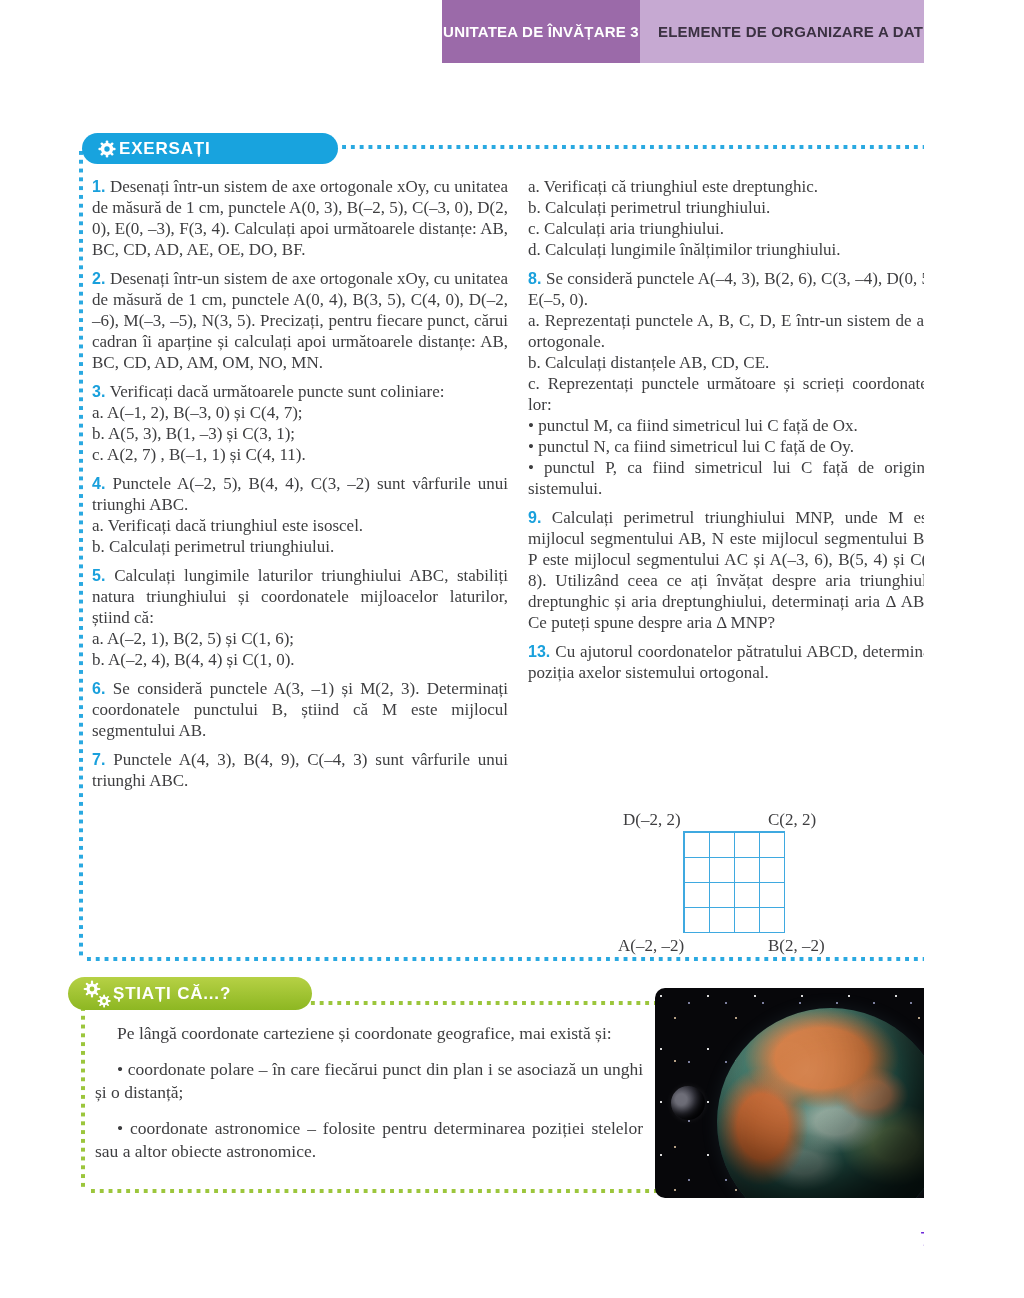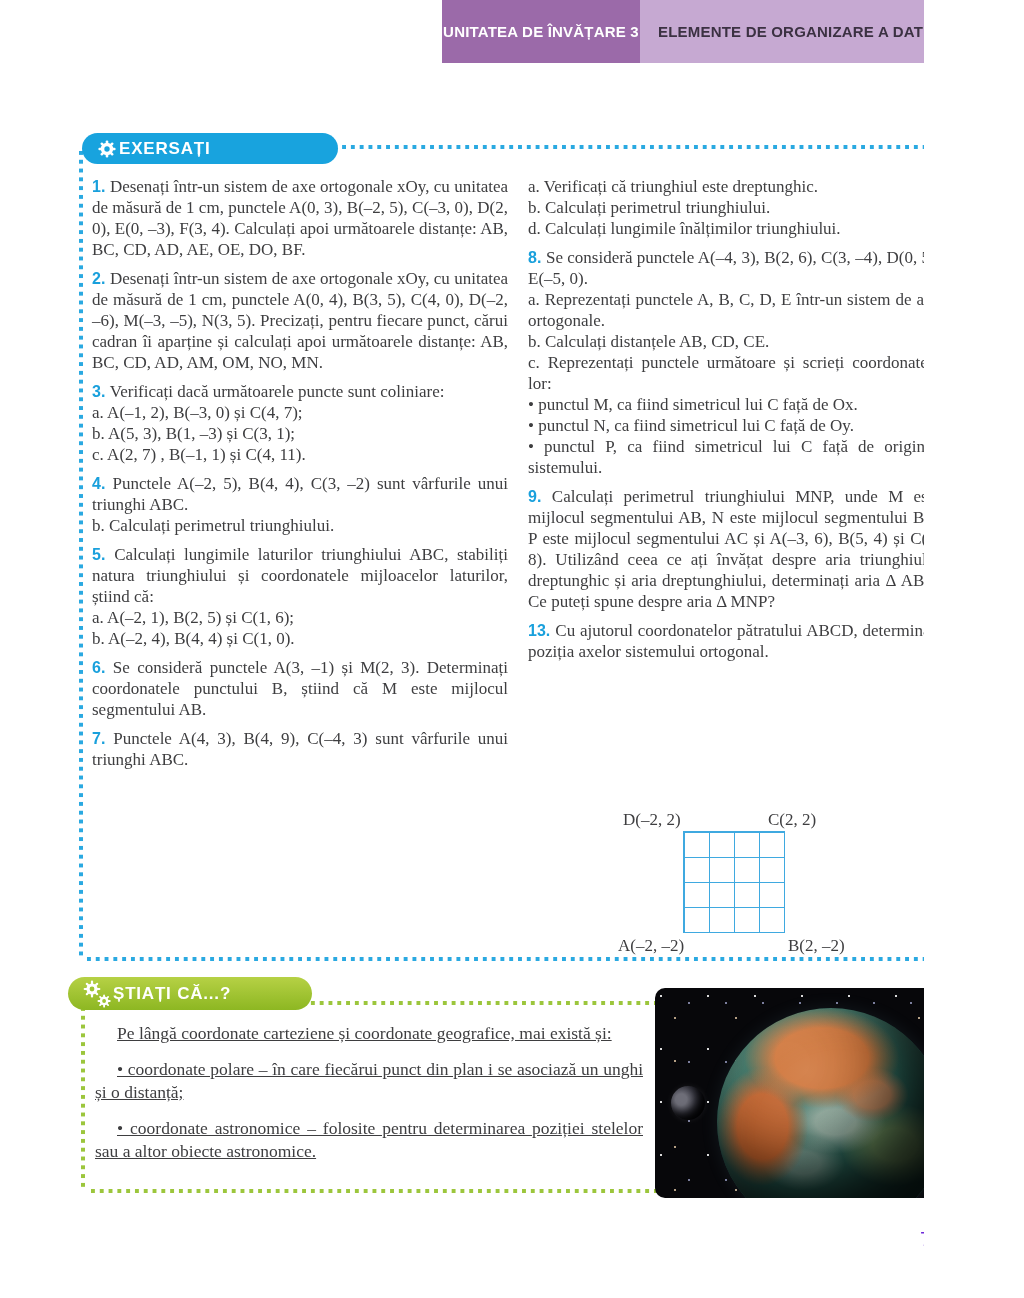--- a/index.html
+++ b/index.html
@@ -42,21 +42,21 @@
   .figure{position:absolute;left:600px;top:810px;width:330px;height:150px;z-index:2;font-size:17px;}
   .fig-label{position:absolute;white-space:nowrap;}
   .fig-grid{position:absolute;left:83px;top:21px;width:100px;height:100px;
             border:1.5px solid #3fa9e0;box-sizing:content-box;
             background-image:linear-gradient(to right,#3fa9e0 1.5px,transparent 1.5px),
                              linear-gradient(to bottom,#3fa9e0 1.5px,transparent 1.5px);
             background-size:25px 25px;}
 
   
   .stiati-text{position:absolute;left:95px;top:1022px;width:548px;z-index:2;}
-  .stiati-text p{margin:0 0 13px;font-size:17.5px;line-height:23px;text-align:justify;text-indent:22px;text-decoration:underline;}
+  .stiati-text p{margin:0 0 13px;font-size:17.5px;line-height:23px;text-align:justify;text-indent:22px;}
 
   
   .space{position:absolute;left:655px;top:988px;width:293px;height:210px;border-radius:10px;
          overflow:hidden;background:#07070a;z-index:4;}
   .space .stars{position:absolute;inset:0;
       background-image:
         radial-gradient(circle 1px at 6px 8px,rgba(255,255,255,.85) 98%,transparent),
         radial-gradient(circle 1px at 20px 30px,rgba(255,225,185,.7) 98%,transparent),
         radial-gradient(circle .8px at 34px 15px,rgba(200,205,255,.6) 98%,transparent),
         radial-gradient(circle .7px at 12px 40px,rgba(255,255,255,.5) 98%,transparent);
@@ -124,38 +124,40 @@
         <p><span class="num">2. </span>Desenați într-un sistem de axe ortogonale xOy, cu unitatea de măsură de 1 cm, punctele A(0, 4), B(3, 5), C(4, 0), D(–2, –6), M(–3, –5), N(3, 5). Precizați, pentru fiecare punct, cărui cadran îi aparține și calculați apoi următoarele distanțe: AB, BC, CD, AD, AM, OM, NO, MN.</p>
       </div>
       <div class="exercise">
         <p><span class="num">3. </span>Verificați dacă următoarele puncte sunt coliniare:</p>
         <p class="item">a. A(–1, 2), B(–3, 0) și C(4, 7);</p>
         <p class="item">b. A(5, 3), B(1, –3) și C(3, 1);</p>
         <p class="item">c. A(2, 7) , B(–1, 1) și C(4, 11).</p>
       </div>
       <div class="exercise">
         <p><span class="num">4. </span>Punctele A(–2, 5), B(4, 4), C(3, –2) sunt vârfurile unui triunghi ABC.</p>
+        <p class="item">a. Verificați dacă triunghiul este isoscel.</p>
         <p class="item">b. Calculați perimetrul triunghiului.</p>
       </div>
       <div class="exercise">
         <p><span class="num">5. </span>Calculați lungimile laturilor triunghiului ABC, stabiliți natura triunghiului și coordonatele mijloacelor laturilor, știind că:</p>
         <p class="item">a. A(–2, 1), B(2, 5) și C(1, 6);</p>
         <p class="item">b. A(–2, 4), B(4, 4) și C(1, 0).</p>
       </div>
       <div class="exercise">
         <p><span class="num">6. </span>Se consideră punctele A(3, –1) și M(2, 3). Determinați coordonatele punctului B, știind că M este mijlocul segmentului AB.</p>
       </div>
       <div class="exercise">
         <p><span class="num">7. </span>Punctele A(4, 3), B(4, 9), C(–4, 3) sunt vârfurile unui triunghi ABC.</p>
       </div>
     </div>
   <div class="col col-right">
       <div class="exercise">
         <p class="item">a. Verificați că triunghiul este dreptunghic.</p>
         <p class="item">b. Calculați perimetrul triunghiului.</p>
+        <p class="item">c. Calculați aria triunghiului.</p>
         <p class="item">d. Calculați lungimile înălțimilor triunghiului.</p>
       </div>
       <div class="exercise">
         <p><span class="num">8. </span>Se consideră punctele A(–4, 3), B(2, 6), C(3, –4), D(0, 5), E(–5, 0).</p>
         <p class="item">a. Reprezentați punctele A, B, C, D, E într-un sistem de axe ortogonale.</p>
         <p class="item">b. Calculați distanțele AB, CD, CE.</p>
         <p class="item">c. Reprezentați punctele următoare și scrieți coordonatele lor:</p>
         <p class="item">• punctul M, ca fiind simetricul lui C față de Ox.</p>
         <p class="item">• punctul N, ca fiind simetricul lui C față de Oy.</p>
         <p class="item">• punctul P, ca fiind simetricul lui C față de originea sistemului.</p>
@@ -166,21 +168,21 @@
       <div class="exercise">
         <p><span class="num">13. </span>Cu ajutorul coordonatelor pătratului ABCD, determinați poziția axelor sistemului ortogonal.</p>
       </div>
     </div>
 
   <div class="figure">
     <span class="fig-label" style="left:23px;top:0;">D(–2, 2)</span>
     <span class="fig-label" style="left:168px;top:0;">C(2, 2)</span>
     <div class="fig-grid"></div>
     <span class="fig-label" style="left:18px;top:126px;">A(–2, –2)</span>
-    <span class="fig-label" style="left:168px;top:126px;margin-left:20px;">B(2, –2)</span>
+    <span class="fig-label" style="left:168px;top:126px;">B(2, –2)</span>
   </div>
 
   <div class="dots-h green-dots-h" style="left:90px;top:1000px;width:854px;"></div>
   <div class="dots-h green-dots-h" style="left:90px;top:1188px;width:854px;"></div>
   <div class="dots-v green-dots-v" style="left:80px;top:1006px;height:182px;"></div>
   <div class="dots-v green-dots-v" style="left:938px;top:1006px;height:182px;"></div>
 
   <div class="pill pill-green">
     <span class="icon">
       <svg width="32" height="32" viewBox="0 0 32 32">

